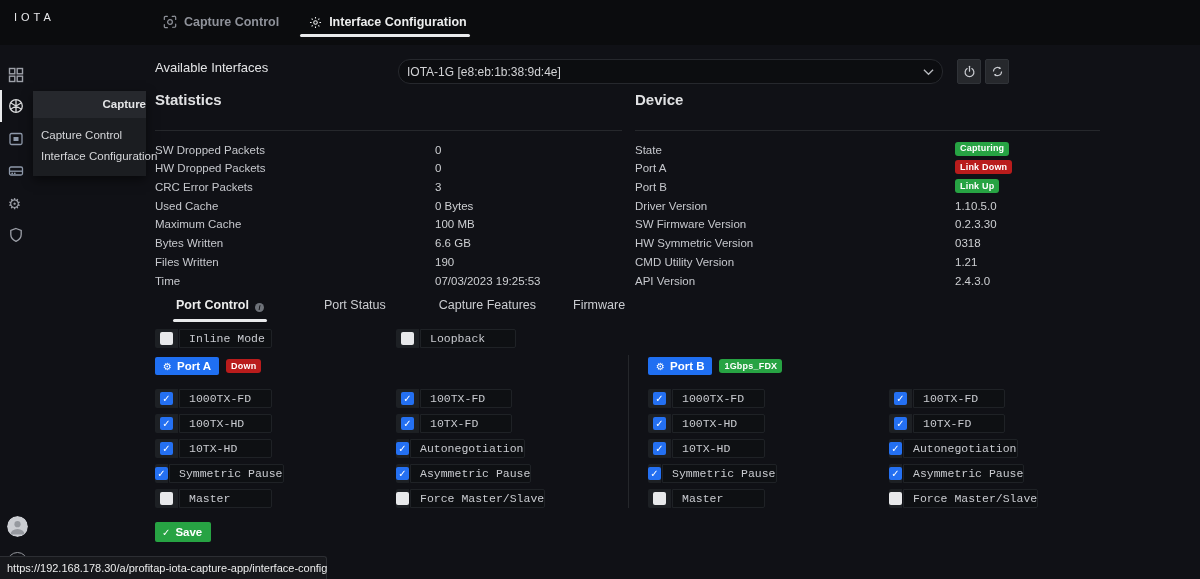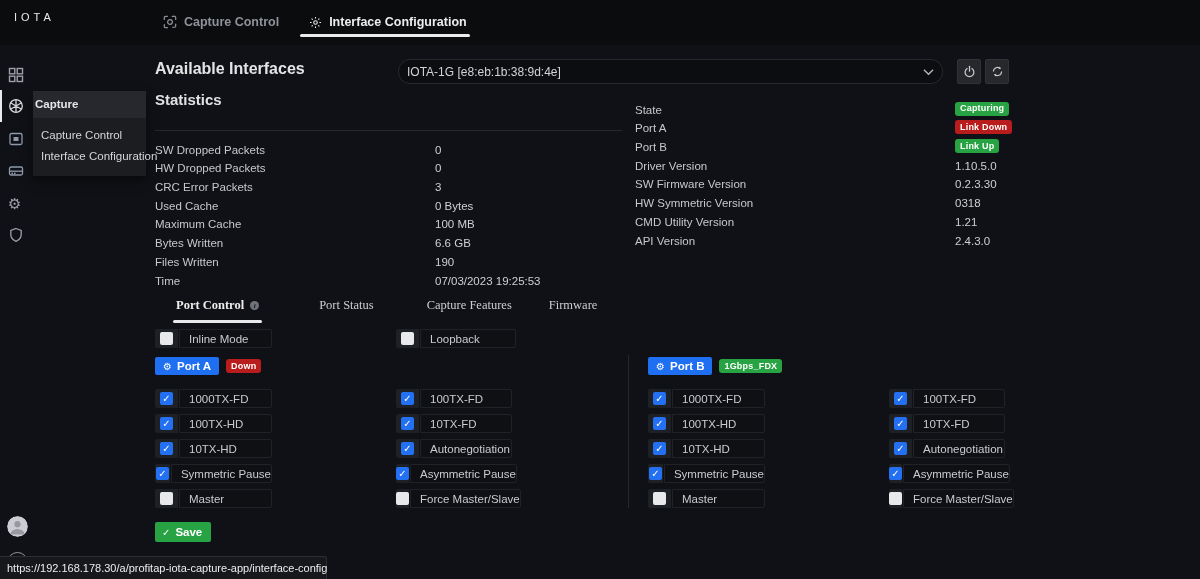--- a/index.html
+++ b/index.html
@@ -29,27 +29,27 @@
   .avatar { position:absolute; left:7px; top:471px; width:21px; height:21px; border-radius:50%;
             overflow:hidden; cursor:pointer; }
   .help-circ { position:absolute; left:7px; top:507px; width:21px; height:21px; border-radius:50%;
                border:1.5px solid #94979d; color:#94979d; font-size:12px; font-weight:700;
                display:flex; align-items:center; justify-content:center; cursor:pointer; }
 
   
   .flyout { position:absolute; left:33px; top:91px; width:113px; background:#1b1d21;
             box-shadow:0 4px 10px rgba(0,0,0,.5); z-index:5; }
   .flyout-header { height:27px; line-height:27px; background:#26282d; padding-left:2px;
-                   font-size:11.5px; font-weight:600; color:#e4e5e7; cursor:pointer; }
+                   font-size:11.5px; font-weight:600; color:#e4e5e7; cursor:pointer;text-align:right; }
   .flyout-items { padding:7px 0 9px 0; }
   .flyout-item { line-height:21px; padding-left:8px; font-size:11.5px; color:#d5d6d9;
                  white-space:nowrap; cursor:pointer; }
 
   
-  .ai-label { position:absolute; left:155px; top:60px; font-size:16px; font-weight:700; color:#e3e4e6; }
+  .ai-label { position:absolute; left:155px; top:60px; font-size:13px; font-weight:400; color:#e3e4e6; }
   .combo { position:absolute; left:398px; top:59px; width:545px; height:25px; background:#0c0d10;
            border:1px solid #26282d; border-radius:12px; display:flex; align-items:center;
            padding:0 8px; cursor:pointer; }
   .combo-text { flex:1; font-size:12px; color:#d2d3d6; }
   .combo-chev { color:#b7b9be; display:flex; }
   .icon-btn { position:absolute; top:59px; width:24px; height:25px; background:#26282c;
               border:1px solid #303338; border-radius:2px; display:flex; align-items:center;
               justify-content:center; color:#c9cbd0; cursor:pointer; }
   .btn-power { left:957px; }
   .btn-refresh { left:985px; }
@@ -66,39 +66,39 @@
   .panel-device .irow .lab { width:320px; }
   .irow .val { font-size:11.5px; color:#ced0d3; }
   .badge { display:inline-block; font-size:9px; font-weight:700; color:#fff; padding:2.5px 5px;
            border-radius:3px; line-height:1; letter-spacing:.2px; }
   .badge[data-color="green"] { background:#27a343; }
   .badge[data-color="red"]   { background:#b91c1c; }
 
   
   .subtabs { position:absolute; left:173px; top:298px; display:flex; }
   .subtab { font-size:12.5px; font-weight:500; color:#cbcdd1; cursor:pointer; }
-  .subtab .st-inner { display:flex; align-items:center; padding:0 3px;font-family:Liberation Serif, serif; }
+  .subtab .st-inner { display:flex; align-items:flex-end; padding:0 3px; }
   .subtab.active { font-weight:700; color:#eceded; }
   .st-underline { margin-top:7px; height:3px; background:#e9eaec; border-radius:2px; }
   .m1 { margin-right:54px; } .m2 { margin-right:47px; } .m3 { margin-right:31px; }
   .info-ic { margin-left:6px; width:9px; height:9px; border-radius:50%; background:#6e7279;
              color:#111216; font-size:7px; font-weight:700; display:inline-flex;
              align-items:center; justify-content:center; font-style:italic; }
 
   
   .cbrow { height:19px; display:flex; width:100%; }
   .cbcell { width:23px; background:#1d2024; border-radius:2px 0 0 2px; display:flex;
             align-items:center; justify-content:center; margin-right:1px; }
   .cb { width:13px; height:13px; border-radius:2px; background:#e8e9eb; cursor:pointer;
         text-align:center; font:700 10px/13px "DejaVu Sans", sans-serif; color:#fff; }
   .cb[data-checked="true"] { background:#2470f2; }
   .cb[data-checked="true"]::after { content:"✓"; }
   .cblabel { flex:1; background:#0e1013; border:1px solid #1f2226; border-radius:0 2px 2px 0;
              color:#c9cbd0; font-size:11.5px; display:flex; align-items:center; padding-left:9px;
-             white-space:nowrap; }
+             white-space:nowrap;font-family:Liberation Mono, monospace; }
   .mode-a { position:absolute; left:155px; top:329px; width:117px; }
   .mode-b { position:absolute; left:396px; top:329px; width:120px; }
 
   
   .port-head { position:absolute; display:flex; align-items:center; gap:7px; }
   .ph-a { left:155px; top:357px; } .ph-b { left:648px; top:357px; }
   .port-btn { height:18px; background:#1f6ff2; border:none; border-radius:2px; color:#fff;
               font-family:"Liberation Sans",sans-serif; font-size:11.5px; font-weight:700;
               display:flex; align-items:center; gap:5px; padding:0 8px; cursor:pointer; }
   .port-btn .pgear { font-family:"DejaVu Sans",sans-serif; font-size:10px; font-weight:400; }
@@ -273,20 +273,21 @@
           <span class="val">190</span>
         </div>
       <div class="irow">
           <span class="lab">Time</span>
           <span class="val">07/03/2023 19:25:53</span>
         </div>
     </div>
   </div>
 
   <div class="panel panel-device">
+    <h2>Device</h2>
     <div class="rows">
       <div class="irow">
           <span class="lab">State</span>
           <span class="badge" data-color="green">Capturing</span>
         </div>
       <div class="irow">
           <span class="lab">Port A</span>
           <span class="badge" data-color="red">Link Down</span>
         </div>
       <div class="irow">

